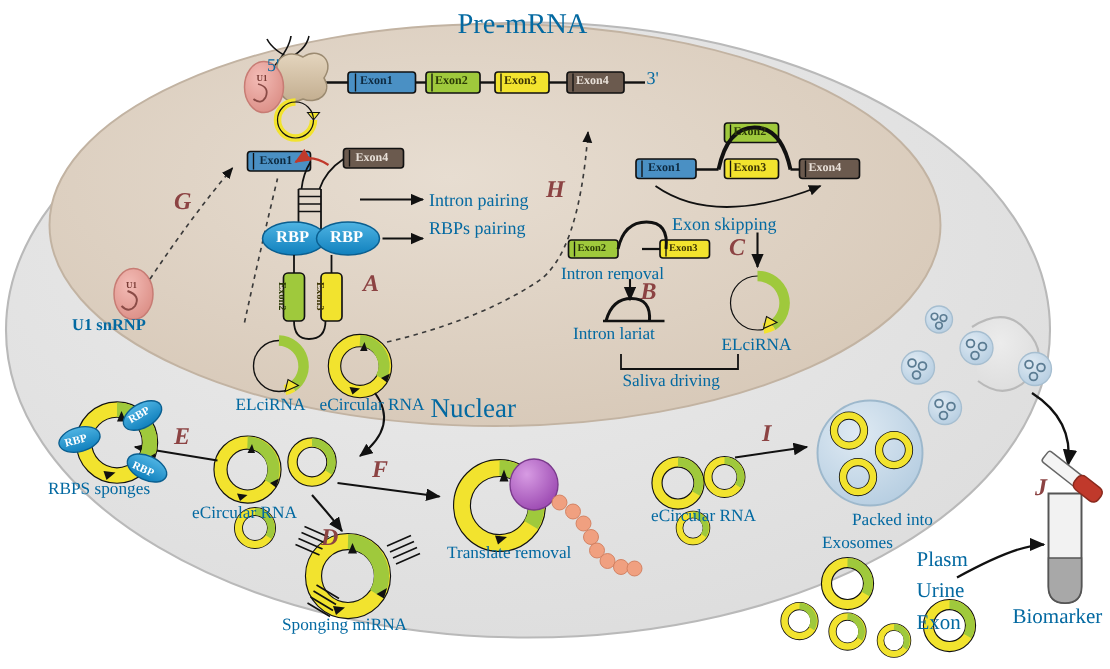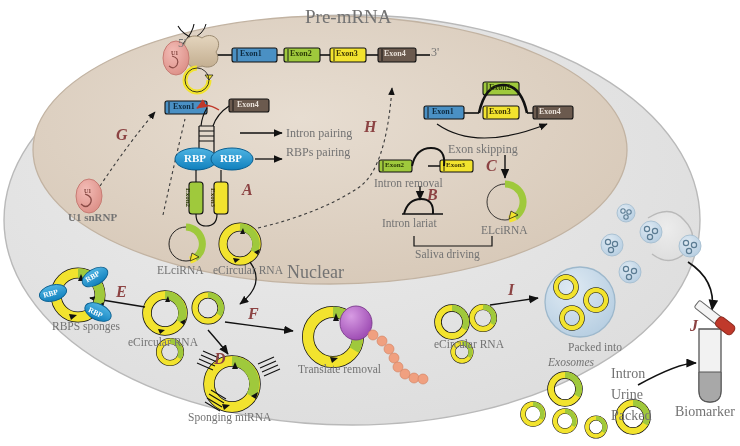--- a/index.html
+++ b/index.html
@@ -1,19 +1,19 @@
 <!DOCTYPE html>
 <html><head>
 <meta charset="utf-8">
 <style>
   html,body{margin:0;padding:0;background:#fff;}
   #stage{position:relative;width:740px;height:446px;overflow:hidden;
          background:#ffffff;font-family:"Liberation Serif",serif;}
   #stage svg{position:absolute;left:0;top:0;}
-  .lbl{position:absolute;color:#737373;white-space:nowrap;}
+  .lbl{position:absolute;color:#0369a1;white-space:nowrap;}
   .letter{position:absolute;color:#8c4343;font-style:italic;font-weight:600;}
 </style>
 </head>
 <body>
 
 <div id="stage">
 
   <svg width="740" height="446" viewBox="0 0 740 446">
     <defs>
       <radialGradient id="gNuc" cx="45%" cy="38%" r="72%">
@@ -404,21 +404,21 @@
   <div class="lbl" style="left:431px;top:45px;font-size:12px;">3'</div>
 
   <div class="lbl" style="left:240px;top:49px;font-size:8px;color:#0d2a40;font-weight:700;">Exon1</div>
   <div class="lbl" style="left:290px;top:49px;font-size:8px;color:#2b3b06;font-weight:700;">Exon2</div>
   <div class="lbl" style="left:336px;top:49px;font-size:8px;color:#3d3504;font-weight:700;">Exon3</div>
   <div class="lbl" style="left:384px;top:49px;font-size:8px;color:#e8e0d8;font-weight:700;">Exon4</div>
 
   <div class="lbl" style="left:171px;top:50px;font-size:6px;color:#7a3c36;font-weight:700;">U1</div>
 
   <div class="lbl" style="left:84px;top:188px;font-size:6px;color:#7a3c36;font-weight:700;">U1</div>
-  <div class="lbl" style="left:68px;top:211px;font-size:11px;font-weight:600;">U1 snRNP</div>
+  <div class="lbl" style="left:48px;top:211px;font-size:11px;font-weight:600;">U1 snRNP</div>
 
   <div class="lbl" style="left:173px;top:102px;font-size:8px;color:#0d2a40;font-weight:700;">Exon1</div>
   <div class="lbl" style="left:237px;top:100px;font-size:8px;color:#e8e0d8;font-weight:700;">Exon4</div>
   <div class="lbl" style="left:184px;top:152px;font-size:11px;color:#ffffff;font-weight:700;">RBP</div>
   <div class="lbl" style="left:220px;top:152px;font-size:11px;color:#ffffff;font-weight:700;">RBP</div>
   <div class="lbl" style="left:192px;top:188px;font-size:7px;color:#2b3b06;font-weight:700;transform:rotate(90deg);transform-origin:left top;">Exon2</div>
   <div class="lbl" style="left:217px;top:188px;font-size:7px;color:#3d3504;font-weight:700;transform:rotate(90deg);transform-origin:left top;">Exon3</div>
 
   <div class="lbl" style="left:286px;top:126px;font-size:12px;">Intron pairing</div>
   <div class="lbl" style="left:286px;top:145px;font-size:12px;">RBPs pairing</div>
@@ -433,38 +433,38 @@
   <div class="lbl" style="left:446px;top:161px;font-size:7px;color:#3d3504;font-weight:700;">Exon3</div>
   <div class="lbl" style="left:374px;top:177px;font-size:11.5px;">Intron removal</div>
   <div class="lbl" style="left:382px;top:217px;font-size:11.5px;">Intron lariat</div>
   <div class="lbl" style="left:415px;top:248px;font-size:11.5px;">Saliva driving</div>
 
   <div class="lbl" style="left:481px;top:224px;font-size:11.5px;">ELciRNA</div>
 
   <div class="lbl" style="left:157px;top:264px;font-size:11.5px;">ELciRNA</div>
   <div class="lbl" style="left:213px;top:264px;font-size:11.5px;">eCircular RNA</div>
 
-  <div class="lbl" style="left:52px;top:320px;font-size:11.5px;">RBPS sponges</div>
+  <div class="lbl" style="left:32px;top:320px;font-size:11.5px;">RBPS sponges</div>
   <div class="lbl" style="left:85px;top:272px;font-size:7.5px;color:#fff;font-weight:700;transform:rotate(-30deg);">RBP</div>
   <div class="lbl" style="left:43px;top:289px;font-size:7.5px;color:#fff;font-weight:700;transform:rotate(-15deg);">RBP</div>
   <div class="lbl" style="left:88px;top:308px;font-size:7.5px;color:#fff;font-weight:700;transform:rotate(25deg);">RBP</div>
 
   <div class="lbl" style="left:128px;top:336px;font-size:11.5px;">eCircular RNA</div>
 
   <div class="lbl" style="left:188px;top:411px;font-size:11.5px;">Sponging miRNA</div>
 
   <div class="lbl" style="left:298px;top:363px;font-size:11.5px;">Translate removal</div>
 
   <div class="lbl" style="left:434px;top:338px;font-size:11.5px;">eCircular RNA</div>
   <div class="lbl" style="left:568px;top:341px;font-size:11.5px;">Packed into</div>
-  <div class="lbl" style="left:548px;top:356px;font-size:11.5px;font-style:italic;">Exosomes</div>
-
-  <div class="lbl" style="left:611px;top:366px;font-size:14px;">Intron</div>
+  <div class="lbl" style="left:548px;top:356px;font-size:11.5px;">Exosomes</div>
+
+  <div class="lbl" style="left:611px;top:366px;font-size:14px;">Plasm</div>
   <div class="lbl" style="left:611px;top:387px;font-size:14px;">Urine</div>
-  <div class="lbl" style="left:611px;top:408px;font-size:14px;">Packed</div>
+  <div class="lbl" style="left:611px;top:408px;font-size:14px;">Exon</div>
 
   <div class="lbl" style="left:675px;top:404px;font-size:14px;">Biomarker</div>
 
   <div class="letter" style="left:242px;top:181px;font-size:16px;">A</div>
   <div class="letter" style="left:427px;top:186px;font-size:16px;">B</div>
   <div class="letter" style="left:486px;top:157px;font-size:16px;">C</div>
   <div class="letter" style="left:214px;top:350px;font-size:16px;">D</div>
   <div class="letter" style="left:116px;top:283px;font-size:16px;">E</div>
   <div class="letter" style="left:248px;top:305px;font-size:16px;">F</div>
   <div class="letter" style="left:116px;top:126px;font-size:16px;">G</div>

